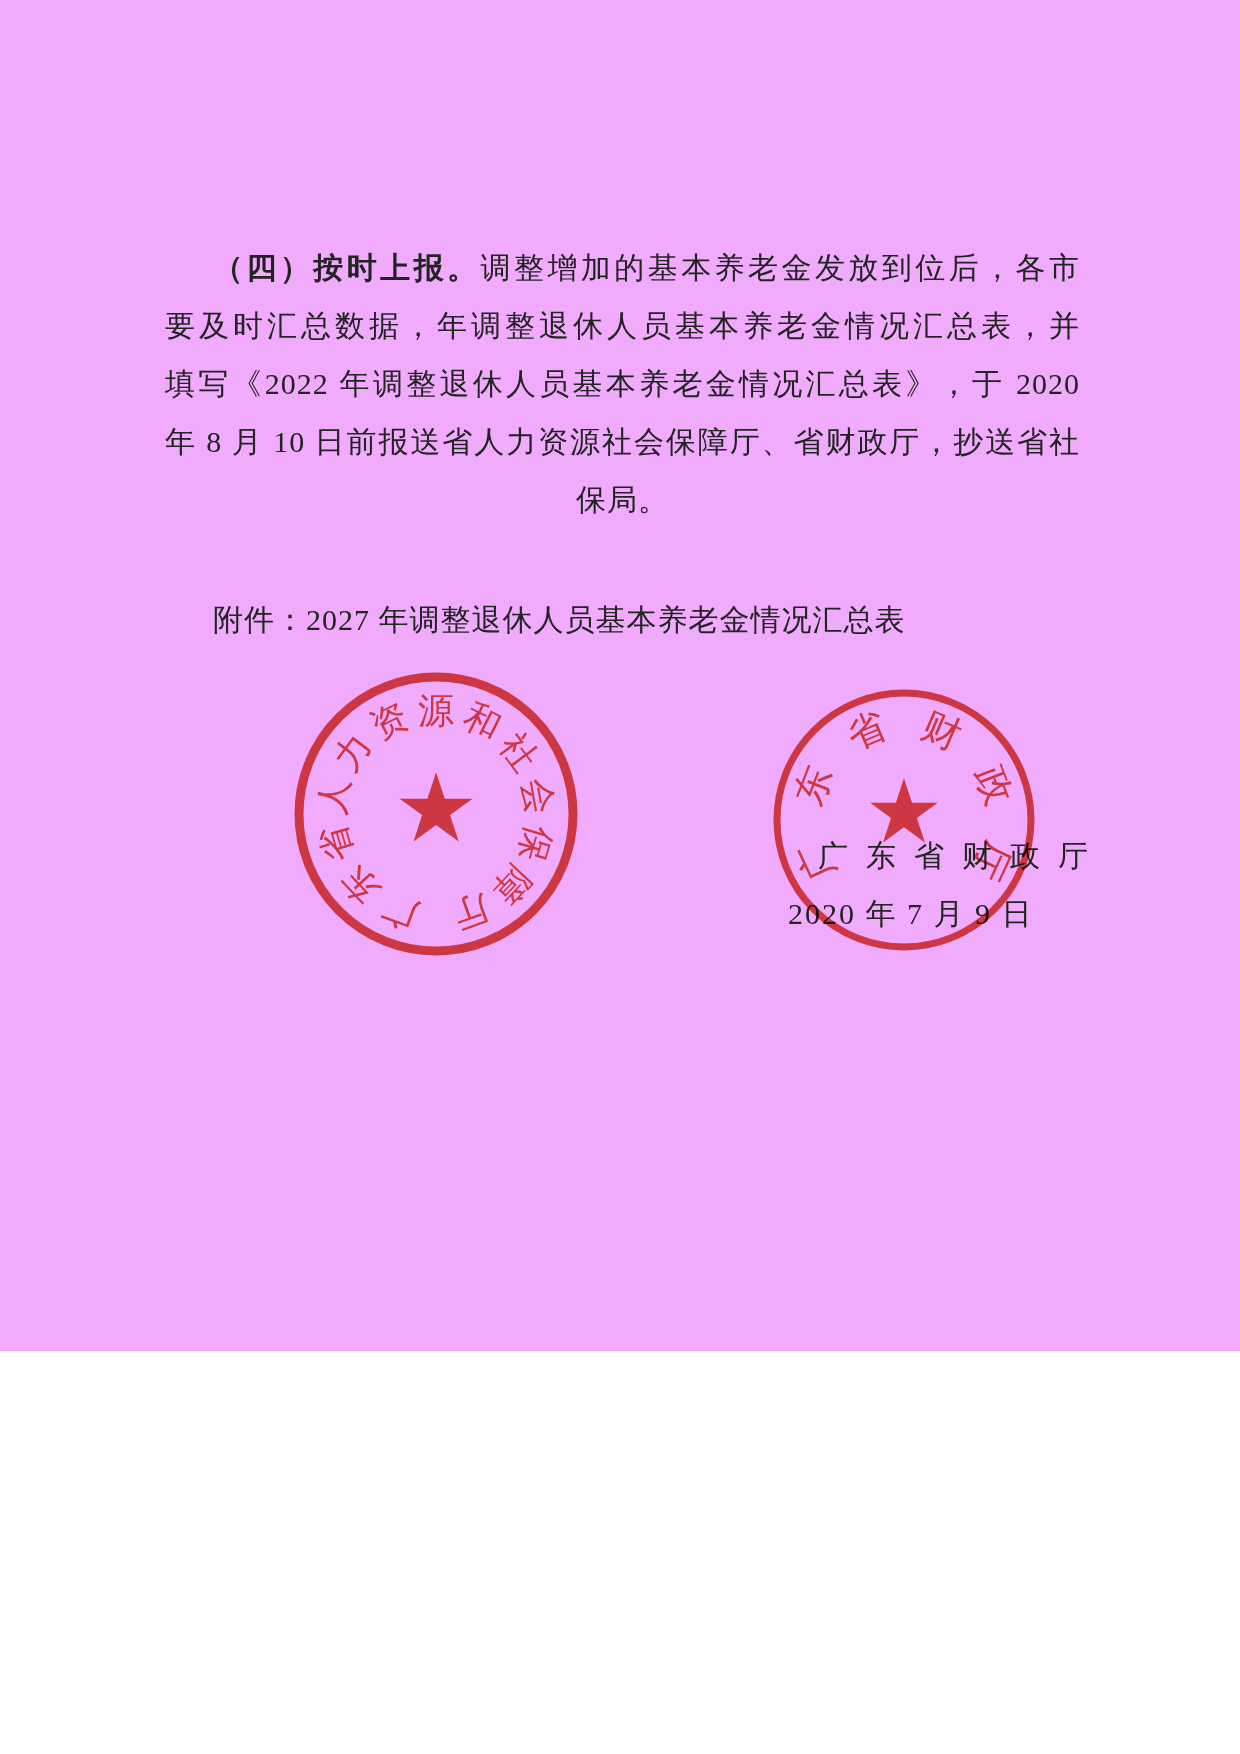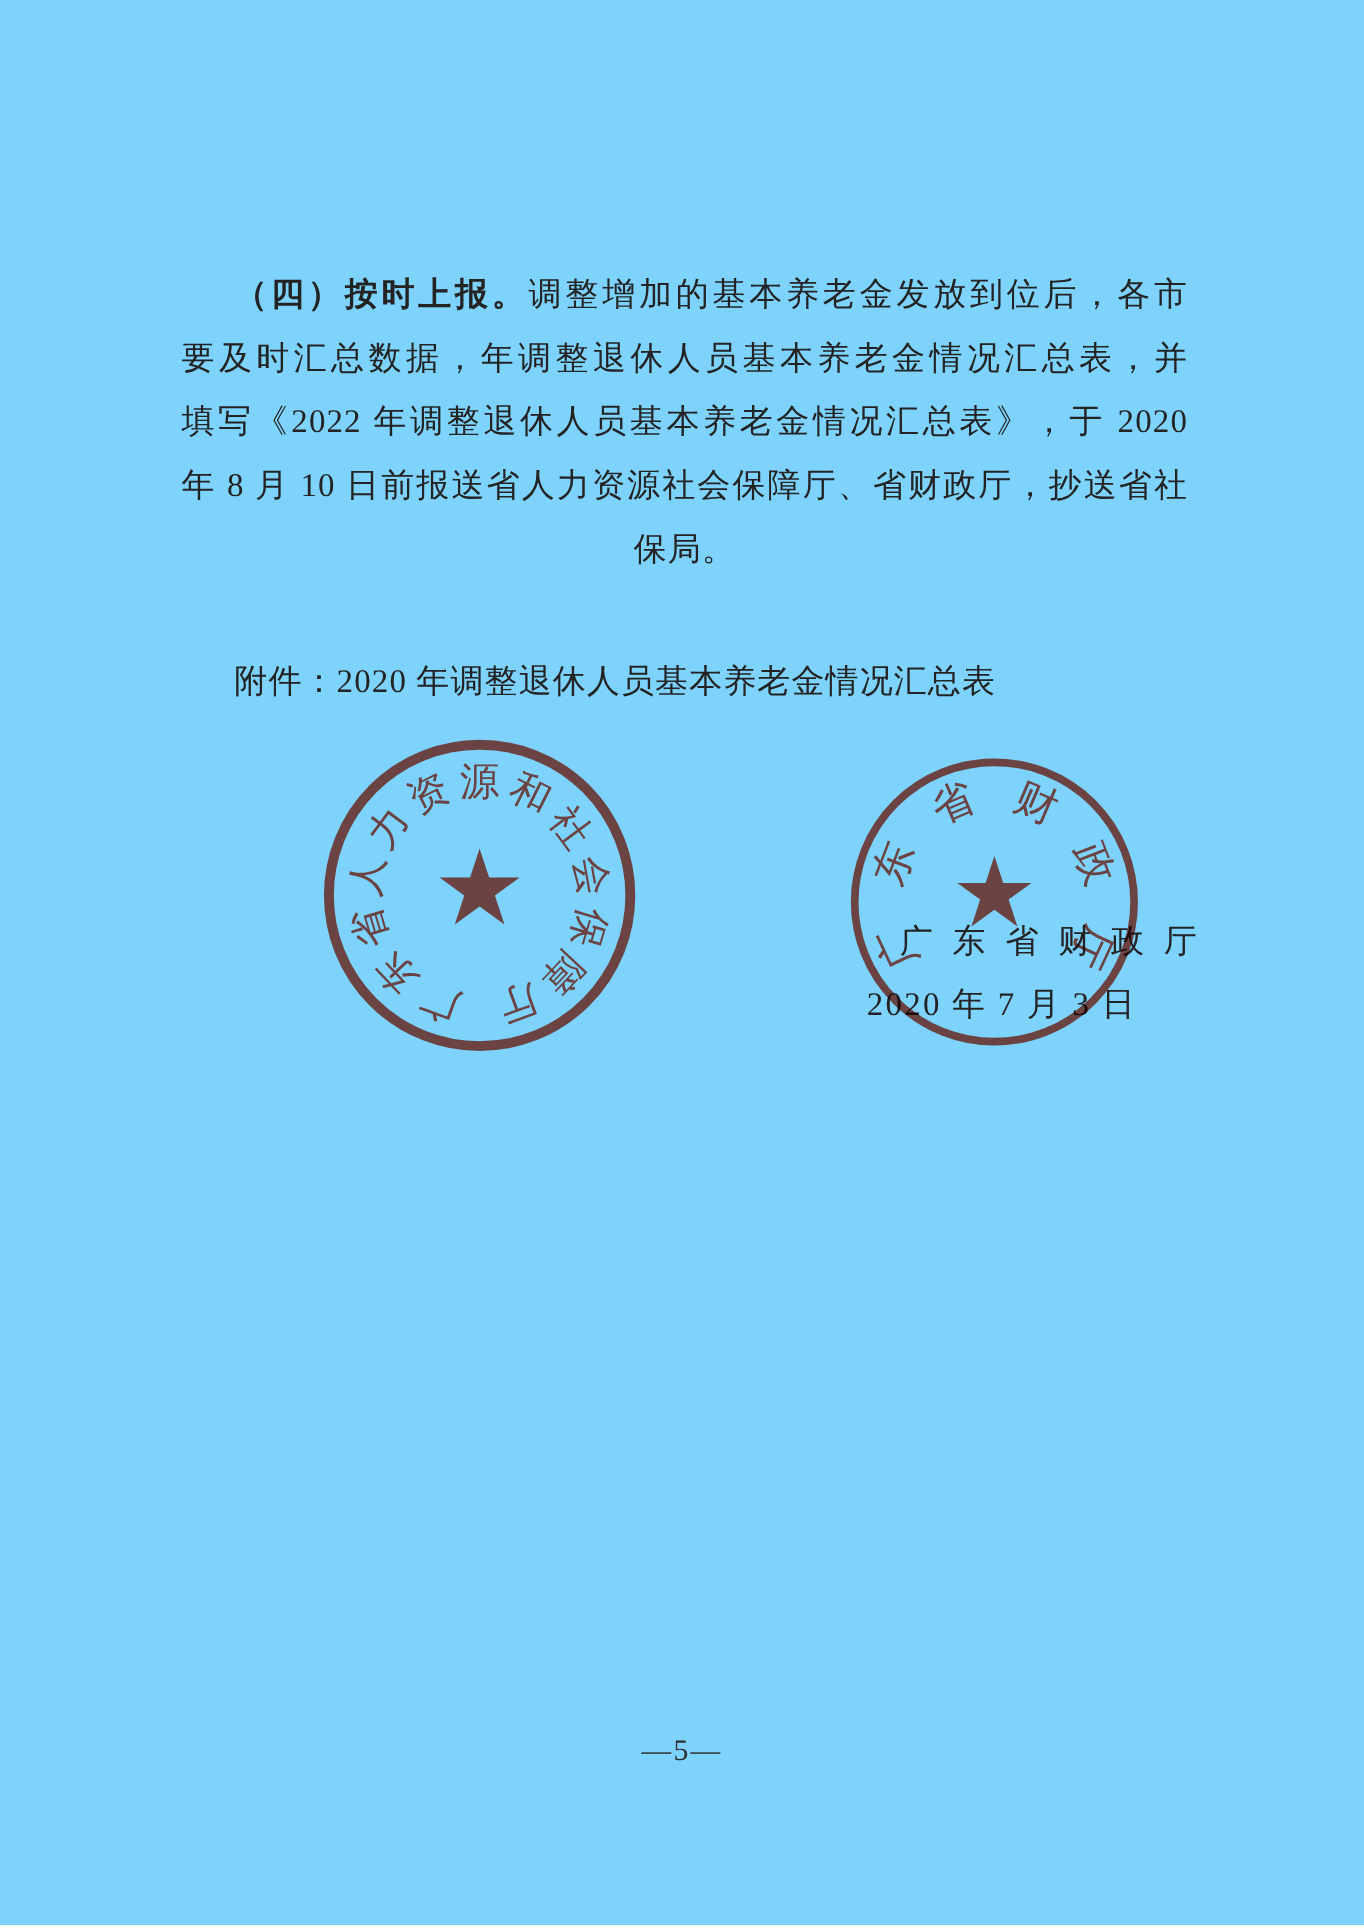--- a/index.html
+++ b/index.html
@@ -1,20 +1,20 @@
 <!DOCTYPE html>
 <html><head>
 <meta charset="utf-8">
 <style>
   html, body { margin: 0; padding: 0; background: #ffffff; }
   .page {
     position: relative;
     width: 1240px;
-    height: 1750px;
-    background: #7dd3fc;
+    height: 1351px;
+    background: #f0abfc;
     overflow: hidden;
     font-family: "Liberation Serif", "DejaVu Serif", serif;
     color: #232323;
   }
   .body-text {
     position: absolute;
     left: 165px;
     top: 239px;
     width: 915px;
     font-size: 30px;
@@ -75,24 +75,24 @@
 <div class="page">
 
   <div class="body-text">
     <div class="jline indent"><span class="bold-lead">（四）按时上报。</span><span>调整增加的基本养老金发放到位后，各市</span></div>
     <div class="jline">要及时汇总数据，年调整退休人员基本养老金情况汇总表，并</div>
     <div class="jline">填写《2022 年调整退休人员基本养老金情况汇总表》，于 2020</div>
     <div class="jline">年 8 月 10 日前报送省人力资源社会保障厅、省财政厅，抄送省社</div>
     <div class="lline">保局。</div>
   </div>
 
-  <div class="attachment-line">附件：2020 年调整退休人员基本养老金情况汇总表</div>
+  <div class="attachment-line">附件：2027 年调整退休人员基本养老金情况汇总表</div>
 
   <div class="sig sig-right">广东省财政厅</div>
-  <div class="sig sig-date">2020 年 7 月 3 日</div>
+  <div class="sig sig-date">2020 年 7 月 9 日</div>
 
   <div class="seal seal-left"><svg viewBox="0 0 300 300" width="300" height="300">
         <circle cx="150" cy="150" r="137" fill="none" stroke="#d5392a" stroke-width="9"></circle>
         <text x="150" y="144" text-anchor="middle" dominant-baseline="central" fill="#d5392a" font-size="95" font-family="&quot;DejaVu Sans&quot;, sans-serif">★</text>
         <text transform="translate(114.42990509413043,247.72803256173447) rotate(-160)" text-anchor="middle" dominant-baseline="central" fill="#d5392a" font-size="36" font-family="&quot;Liberation Sans&quot;, sans-serif">广</text>
         <text transform="translate(74.35314127640295,221.3691303383483) rotate(-133.33333333333334)" text-anchor="middle" dominant-baseline="central" fill="#d5392a" font-size="36" font-family="&quot;Liberation Sans&quot;, sans-serif">东</text>
         <text transform="translate(50.36909071918916,179.82753620195336) rotate(-106.66666666666666)" text-anchor="middle" dominant-baseline="central" fill="#d5392a" font-size="36" font-family="&quot;Liberation Sans&quot;, sans-serif">省</text>
         <text transform="translate(47.57999368673036,131.94058952263924) rotate(-80)" text-anchor="middle" dominant-baseline="central" fill="#d5392a" font-size="36" font-family="&quot;Liberation Sans&quot;, sans-serif">人</text>
         <text transform="translate(66.57918795347545,87.89550646291022) rotate(-53.33333333333333)" text-anchor="middle" dominant-baseline="central" fill="#d5392a" font-size="36" font-family="&quot;Liberation Sans&quot;, sans-serif">力</text>
         <text transform="translate(103.32488525915196,57.06220540636512) rotate(-26.666666666666657)" text-anchor="middle" dominant-baseline="central" fill="#d5392a" font-size="36" font-family="&quot;Liberation Sans&quot;, sans-serif">资</text>

